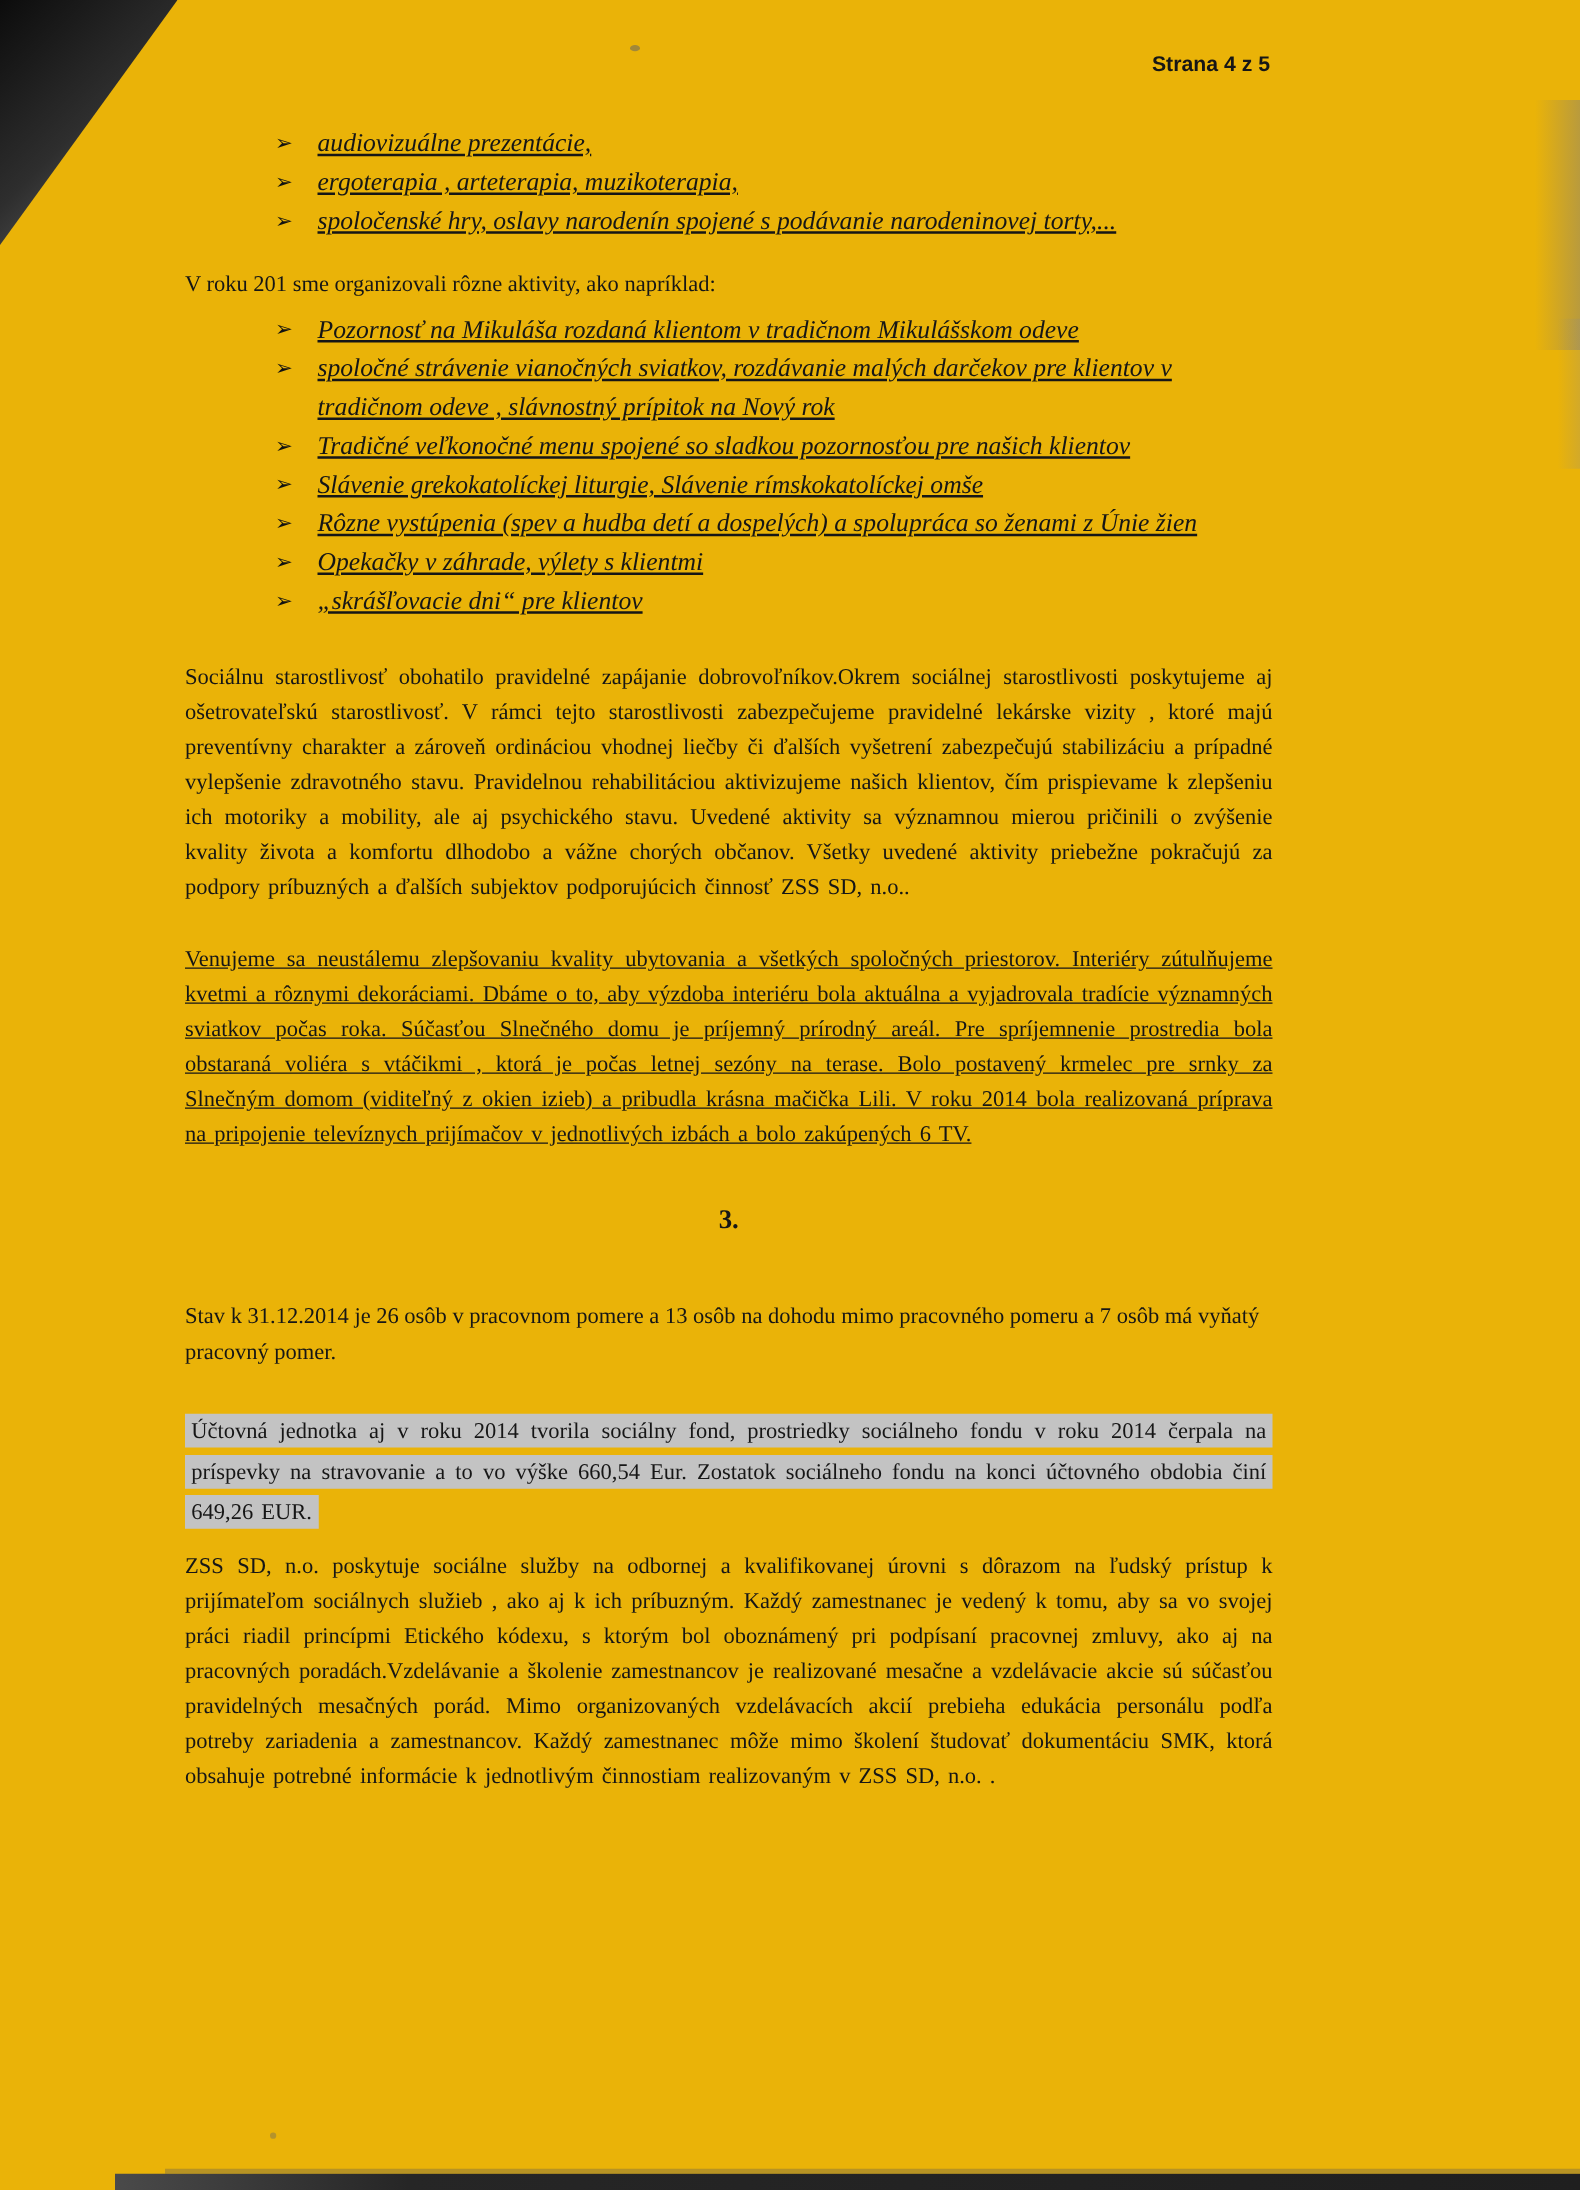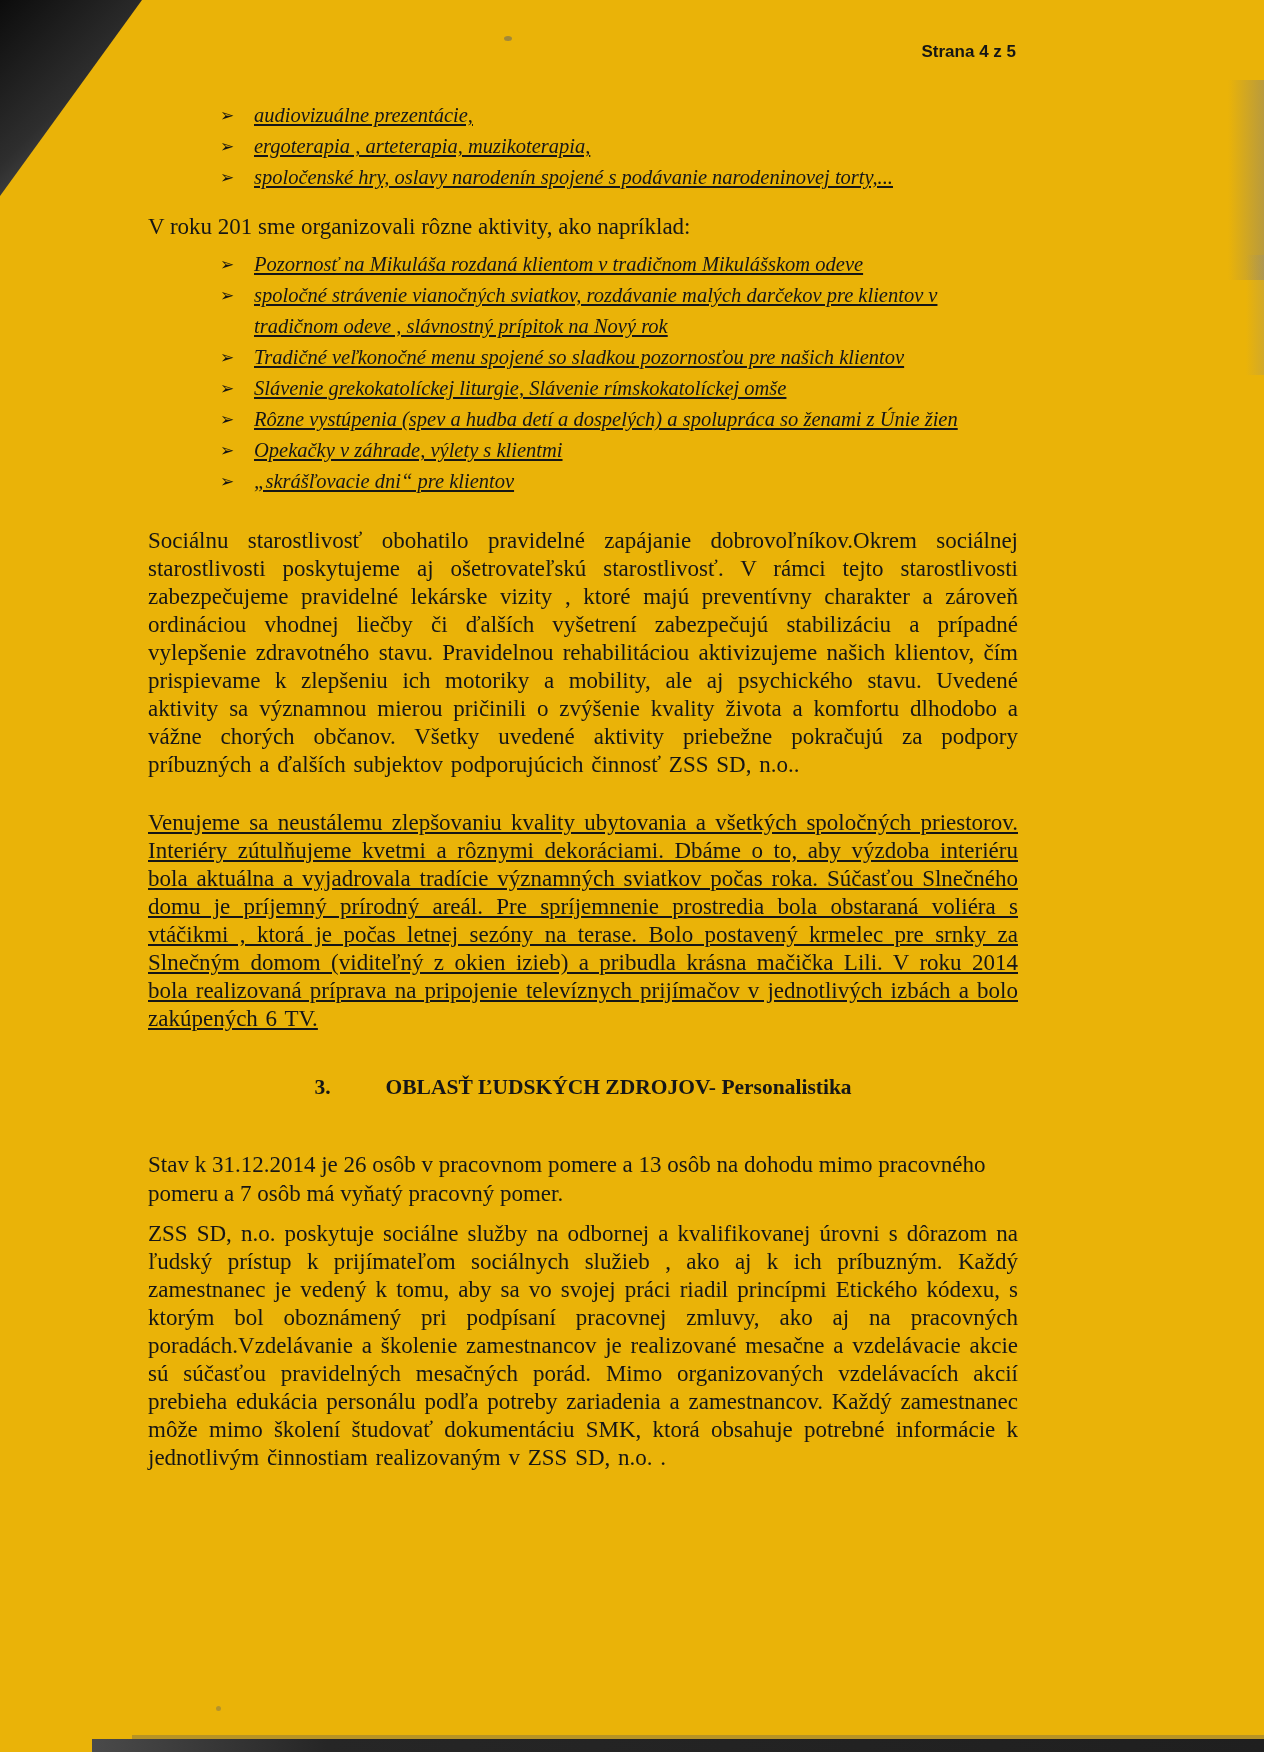--- a/index.html
+++ b/index.html
@@ -64,21 +64,21 @@
   }
   .page-label {
     text-align: right;
     font-family: "Liberation Sans", sans-serif;
     font-weight: bold;
     font-size: 17px;
     margin-bottom: 38px;
     padding-right: 2px;
   }
   p {
-    font-size: 23px;
+    font-size: 18px;
     line-height: 28px;
   }
   .justified {
     text-align: justify;
     word-spacing: 2px;
   }
   .bullet-list {
     list-style: none;
     margin-left: 72px;
     line-height: 31px;
@@ -186,22 +186,22 @@
         <span class="li-text">„skrášľovacie dni“ pre klientov</span>
       </li>
     </ul>
 
     <p class="justified para-social">Sociálnu starostlivosť obohatilo pravidelné zapájanie dobrovoľníkov.Okrem sociálnej starostlivosti poskytujeme aj ošetrovateľskú starostlivosť. V rámci tejto starostlivosti zabezpečujeme pravidelné lekárske vizity , ktoré majú preventívny charakter a zároveň ordináciou vhodnej liečby či ďalších vyšetrení zabezpečujú stabilizáciu a prípadné vylepšenie zdravotného stavu. Pravidelnou rehabilitáciou aktivizujeme našich klientov, čím prispievame k zlepšeniu ich motoriky a mobility, ale aj psychického stavu. Uvedené aktivity sa významnou mierou pričinili o zvýšenie kvality života a komfortu dlhodobo a vážne chorých občanov. Všetky uvedené aktivity priebežne pokračujú za podpory príbuzných a ďalších subjektov podporujúcich činnosť ZSS SD, n.o..</p>
 
     <p class="justified para-environment">Venujeme sa neustálemu zlepšovaniu kvality ubytovania a všetkých spoločných priestorov. Interiéry zútulňujeme kvetmi a rôznymi dekoráciami. Dbáme o to, aby výzdoba interiéru bola aktuálna a vyjadrovala tradície významných sviatkov počas roka. Súčasťou Slnečného domu je príjemný prírodný areál. Pre spríjemnenie prostredia bola obstaraná voliéra s vtáčikmi , ktorá je počas letnej sezóny na terase. Bolo postavený krmelec pre srnky za Slnečným domom (viditeľný z okien izieb) a pribudla krásna mačička Lili. V roku 2014 bola realizovaná príprava na pripojenie televíznych prijímačov v jednotlivých izbách a bolo zakúpených 6 TV.</p>
 
     <div class="section-heading">
       <span>3.</span>
-      <span>OBLASŤ ĽUDSKÝCH ZDROJOV- Personalistika</span>
     </div>
 
     <p class="para-staff">Stav k 31.12.2014 je 26 osôb v pracovnom pomere a 13 osôb na dohodu mimo pracovného pomeru a 7 osôb má vyňatý pracovný pomer.</p>
 
+    <p class="justified para-fund"><span class="highlight">Účtovná jednotka aj v roku 2014 tvorila sociálny fond, prostriedky sociálneho fondu v roku 2014 čerpala na príspevky na stravovanie a to vo výške 660,54 Eur. Zostatok sociálneho fondu na konci účtovného obdobia činí 649,26  EUR.</span></p>
 
     <p class="justified para-zss">ZSS SD, n.o. poskytuje sociálne služby na odbornej a kvalifikovanej úrovni s dôrazom na ľudský prístup k prijímateľom sociálnych služieb , ako aj k ich príbuzným. Každý zamestnanec je vedený k tomu, aby sa vo svojej práci riadil princípmi Etického kódexu, s ktorým bol oboznámený pri podpísaní pracovnej zmluvy, ako aj na pracovných poradách.Vzdelávanie a školenie zamestnancov je realizované mesačne a vzdelávacie akcie sú súčasťou pravidelných mesačných porád. Mimo organizovaných vzdelávacích akcií prebieha edukácia personálu podľa potreby zariadenia a zamestnancov. Každý zamestnanec môže mimo školení študovať dokumentáciu SMK, ktorá obsahuje potrebné informácie k jednotlivým činnostiam realizovaným v ZSS SD, n.o. .</p>
 
   </div>
 </div>
 
 </body></html>

